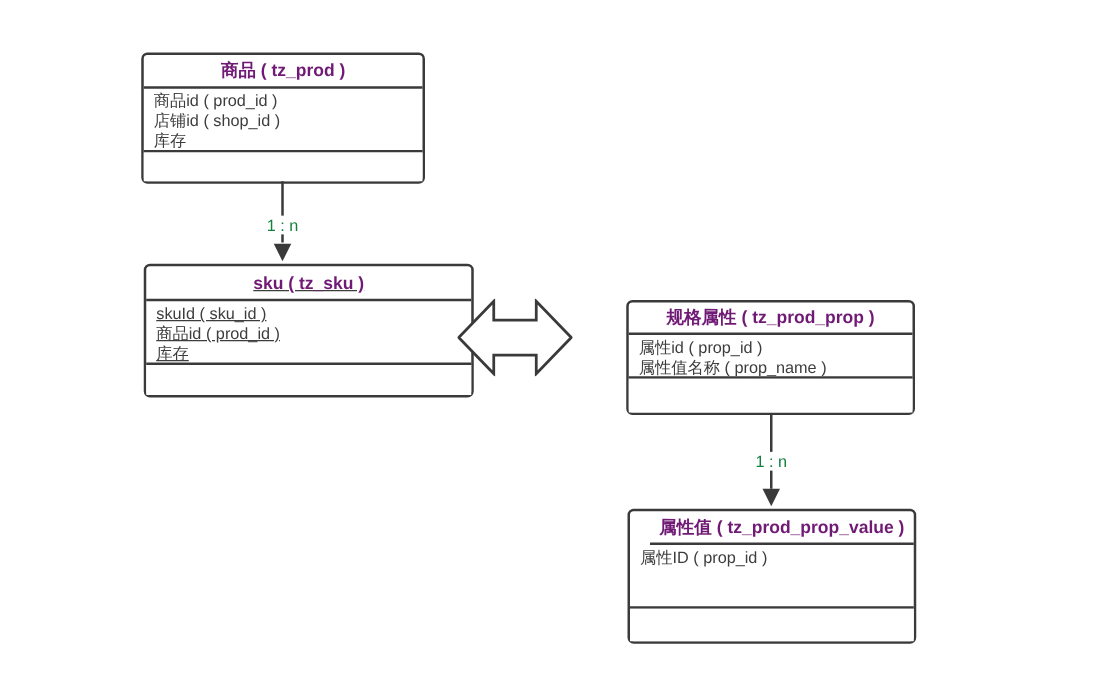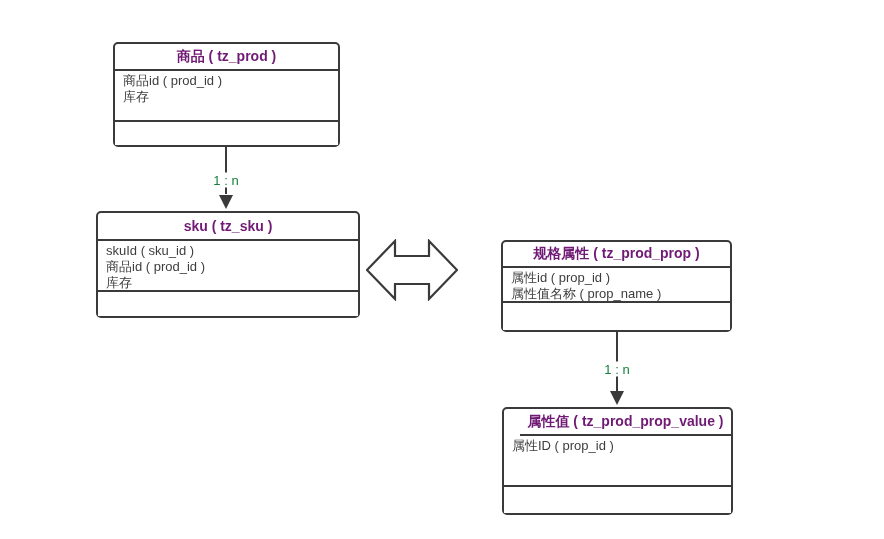--- a/index.html
+++ b/index.html
@@ -53,30 +53,31 @@
 </style>
 </head>
 <body>
 
 <div class="canvas">
 
   <div class="entity" style="left:113px;top:42px;width:227px;">
     <div class="entity-title" style="height:25px;">商品 ( tz_prod )</div>
     <div class="entity-fields" style="height:51px;">
       <div>商品id ( prod_id )</div>
+      <div>店铺id ( shop_id )</div>
       <div>库存</div>
     </div>
     <div class="entity-empty" style="height:23px;"></div>
   </div>
 
   <div class="connector-line" style="left:225px;top:145px;height:49px;"></div>
   <div class="arrowhead" style="left:219px;top:195px;"></div>
   <span class="cardinality" style="left:226px;top:180px;">1 : n</span>
 
-  <div class="entity" style="left:96px;top:211px;width:264px;">
+  <div class="entity" style="left:115px;top:211px;width:264px;text-decoration:underline;">
     <div class="entity-title" style="height:26px;">sku ( tz_sku )</div>
     <div class="entity-fields" style="height:51px;">
       <div>skuId ( sku_id )</div>
       <div>商品id ( prod_id )</div>
       <div>库存</div>
     </div>
     <div class="entity-empty" style="height:24px;"></div>
   </div>
 
   <svg class="double-arrow" style="left:366px;top:239px;" width="92" height="62" viewBox="0 0 92 62">

